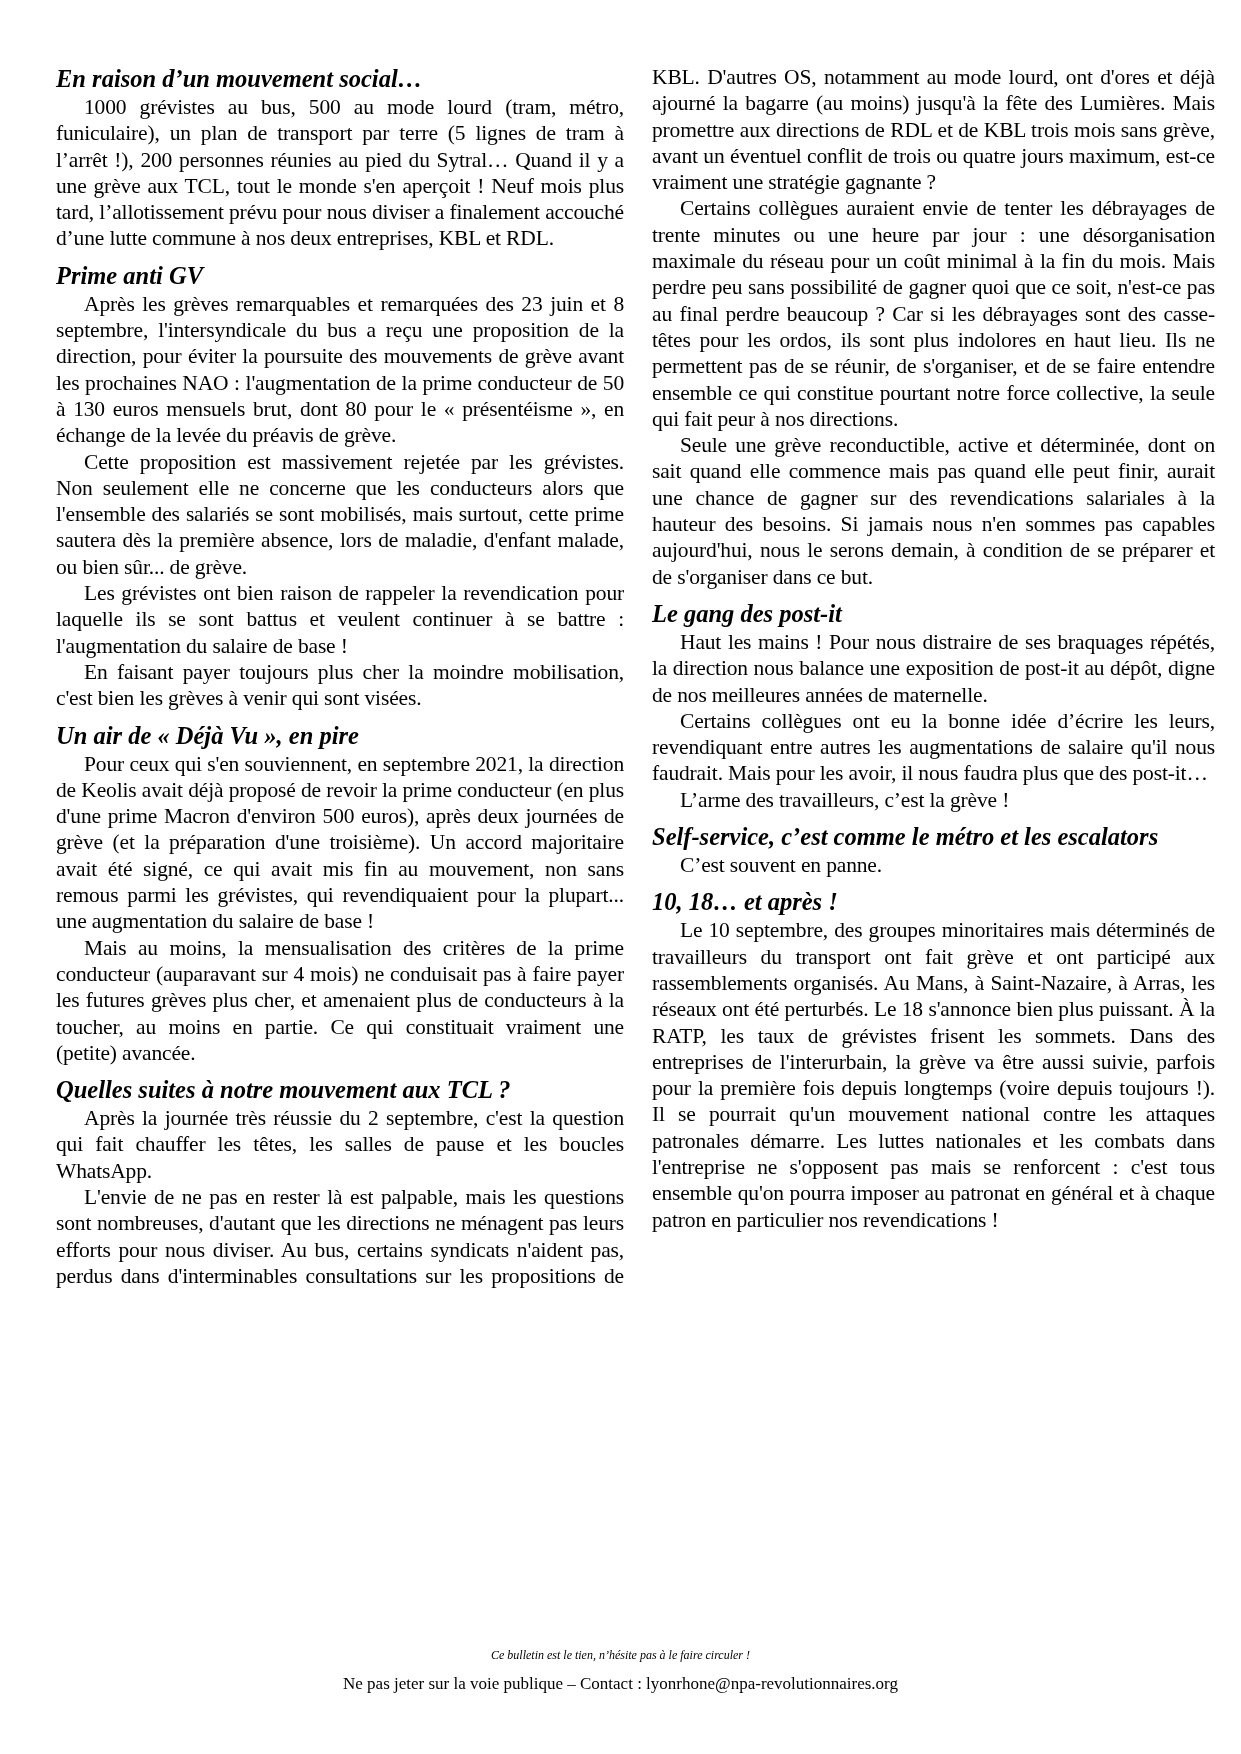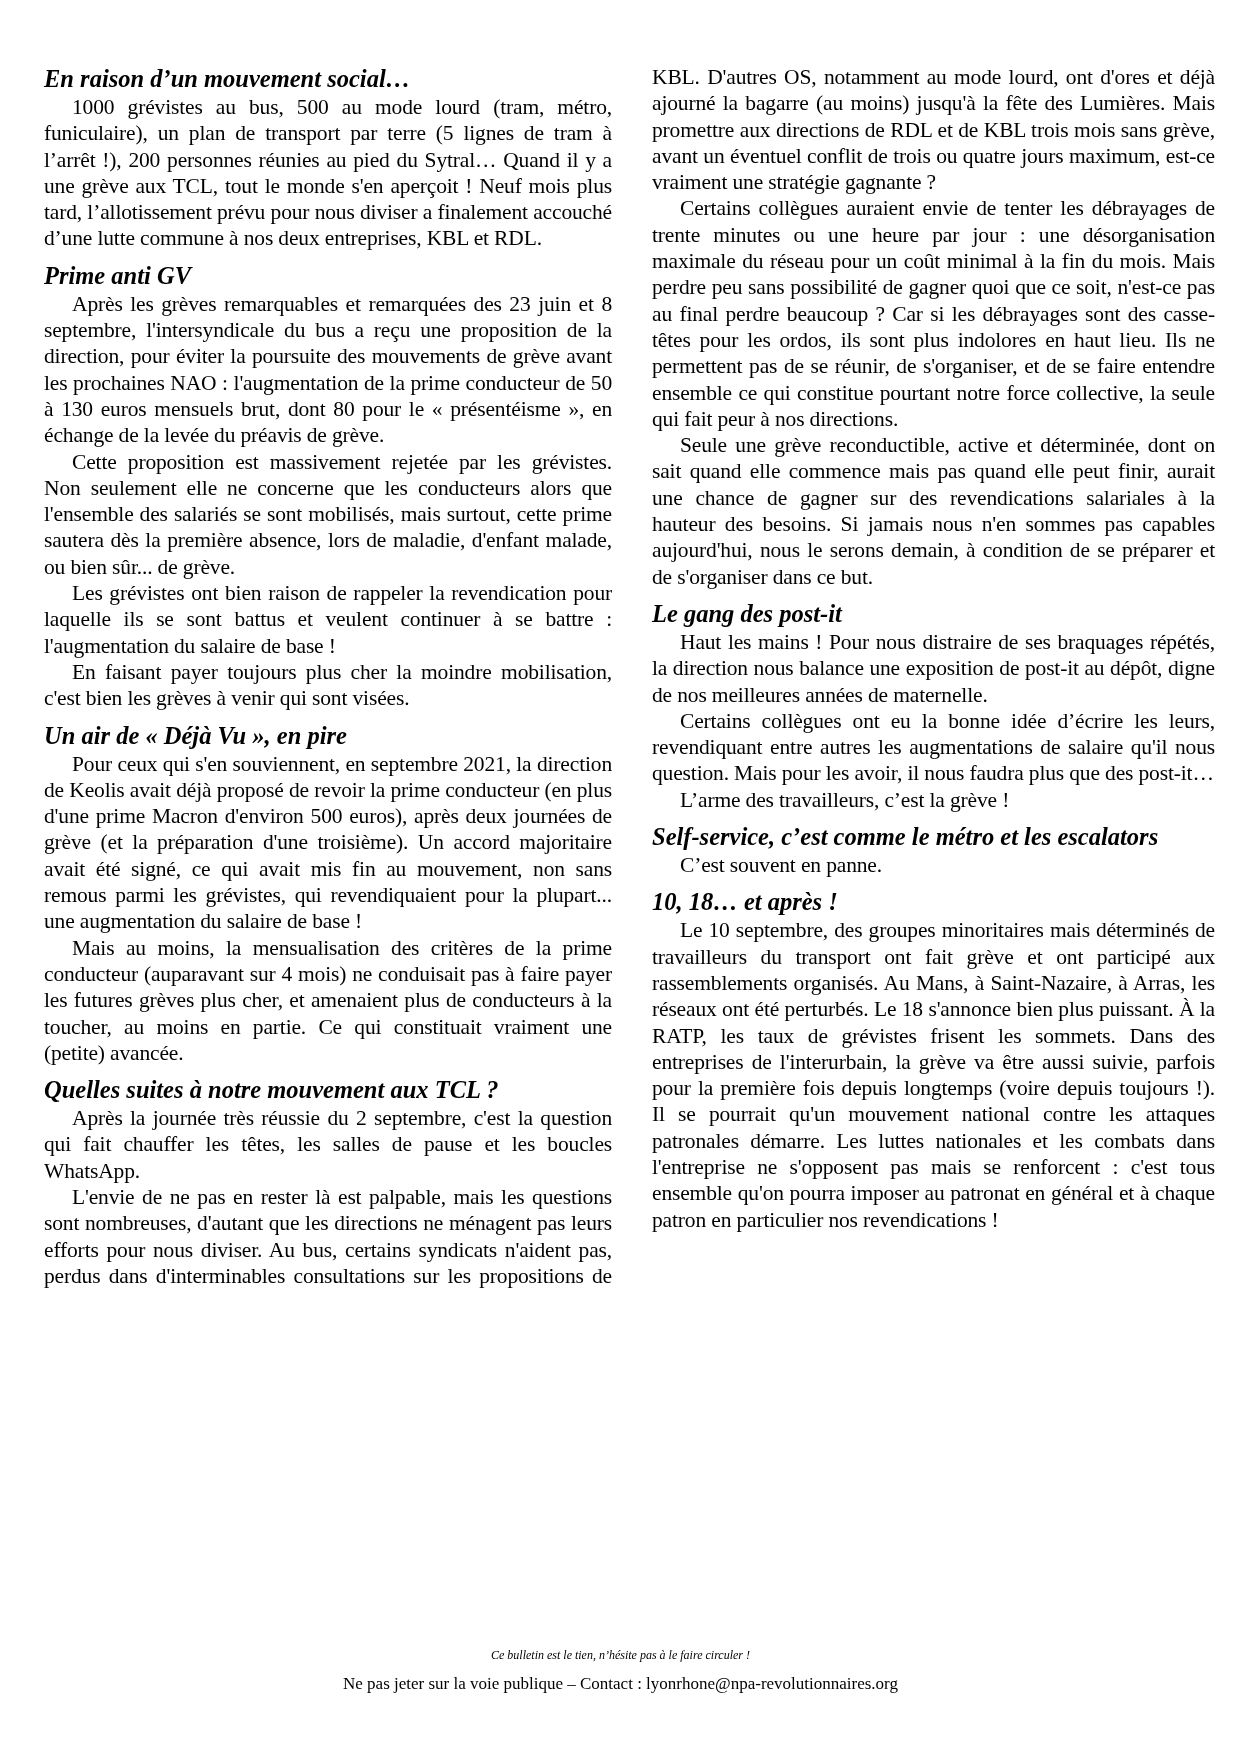--- a/index.html
+++ b/index.html
@@ -1,18 +1,18 @@
 <!DOCTYPE html>
 <html><head>
 <meta charset="utf-8">
 <style>
   html, body { margin: 0; padding: 0; background: #ffffff; }
   body { width: 1241px; height: 1754px; position: relative; overflow: hidden; font-family: "Liberation Serif", "DejaVu Serif", serif; color: #000; }
   .col { position: absolute; top: 64px; }
-  .col-left { left: 44px; width: 568px; }
+  .col-left { left: 56px; width: 568px; }
   .col-right { left: 652px; width: 563px; }
   .col p { margin: 0; font-size: 21.5px; line-height: 26.3px; text-align: justify; text-indent: 28px; letter-spacing: -0.15px; }
   .col p.noindent { text-indent: 0; }
   .col h2 { margin: 9px 0 0 0; font-size: 24.5px; line-height: 30px; font-weight: bold; font-style: italic; }
   .col h2.first { margin-top: 0; }
   .col h2.just { text-align: justify; text-align-last: left; }
   .footer { position: absolute; left: 0; width: 1241px; text-align: center; }
   .footer .tagline { top: 1648px; position: absolute; width: 100%; font-style: italic; font-size: 12px; }
   .footer .contact { top: 1674px; position: absolute; width: 100%; font-size: 17px; }
 </style>
@@ -45,21 +45,21 @@
 
 <div class="col col-right">
   <section>
     <p class="noindent">KBL. D'autres OS, notamment au mode lourd, ont d'ores et déjà ajourné la bagarre (au moins) jusqu'à la fête des Lumières. Mais promettre aux directions de RDL et de KBL trois mois sans grève, avant un éventuel conflit de trois ou quatre jours maximum, est-ce vraiment une stratégie gagnante ?</p>
     <p>Certains collègues auraient envie de tenter les débrayages de trente minutes ou une heure par jour : une désorganisation maximale du réseau pour un coût minimal à la fin du mois. Mais perdre peu sans possibilité de gagner quoi que ce soit, n'est-ce pas au final perdre beaucoup ? Car si les débrayages sont des casse-têtes pour les ordos, ils sont plus indolores en haut lieu. Ils ne permettent pas de se réunir, de s'organiser, et de se faire entendre ensemble ce qui constitue pourtant notre force collective, la seule qui fait peur à nos directions.</p>
     <p>Seule une grève reconductible, active et déterminée, dont on sait quand elle commence mais pas quand elle peut finir, aurait une chance de gagner sur des revendications salariales à la hauteur des besoins. Si jamais nous n'en sommes pas capables aujourd'hui, nous le serons demain, à condition de se préparer et de s'organiser dans ce but.</p>
   </section>
   <section>
     <h2>Le gang des post-it</h2>
     <p>Haut les mains ! Pour nous distraire de ses braquages répétés, la direction nous balance une exposition de post-it au dépôt, digne de nos meilleures années de maternelle.</p>
-    <p>Certains collègues ont eu la bonne idée d’écrire les leurs, revendiquant entre autres les augmentations de salaire qu'il nous question. Mais pour les avoir, il nous faudra plus que des post-it…</p>
+    <p>Certains collègues ont eu la bonne idée d’écrire les leurs, revendiquant entre autres les augmentations de salaire qu'il nous faudrait. Mais pour les avoir, il nous faudra plus que des post-it…</p>
     <p>L’arme des travailleurs, c’est la grève !</p>
   </section>
   <section>
     <h2 class="just">Self-service, c’est comme le métro et les escalators</h2>
     <p>C’est souvent en panne.</p>
   </section>
   <section>
     <h2>10, 18… et après !</h2>
     <p>Le 10 septembre, des groupes minoritaires mais déterminés de travailleurs du transport ont fait grève et ont participé aux rassemblements organisés. Au Mans, à Saint-Nazaire, à Arras, les réseaux ont été perturbés. Le 18 s'annonce bien plus puissant. À la RATP, les taux de grévistes frisent les sommets. Dans des entreprises de l'interurbain, la grève va être aussi suivie, parfois pour la première fois depuis longtemps (voire depuis toujours !). Il se pourrait qu'un mouvement national contre les attaques patronales démarre. Les luttes nationales et les combats dans l'entreprise ne s'opposent pas mais se renforcent : c'est tous ensemble qu'on pourra imposer au patronat en général et à chaque patron en particulier nos revendications !</p>
   </section>

